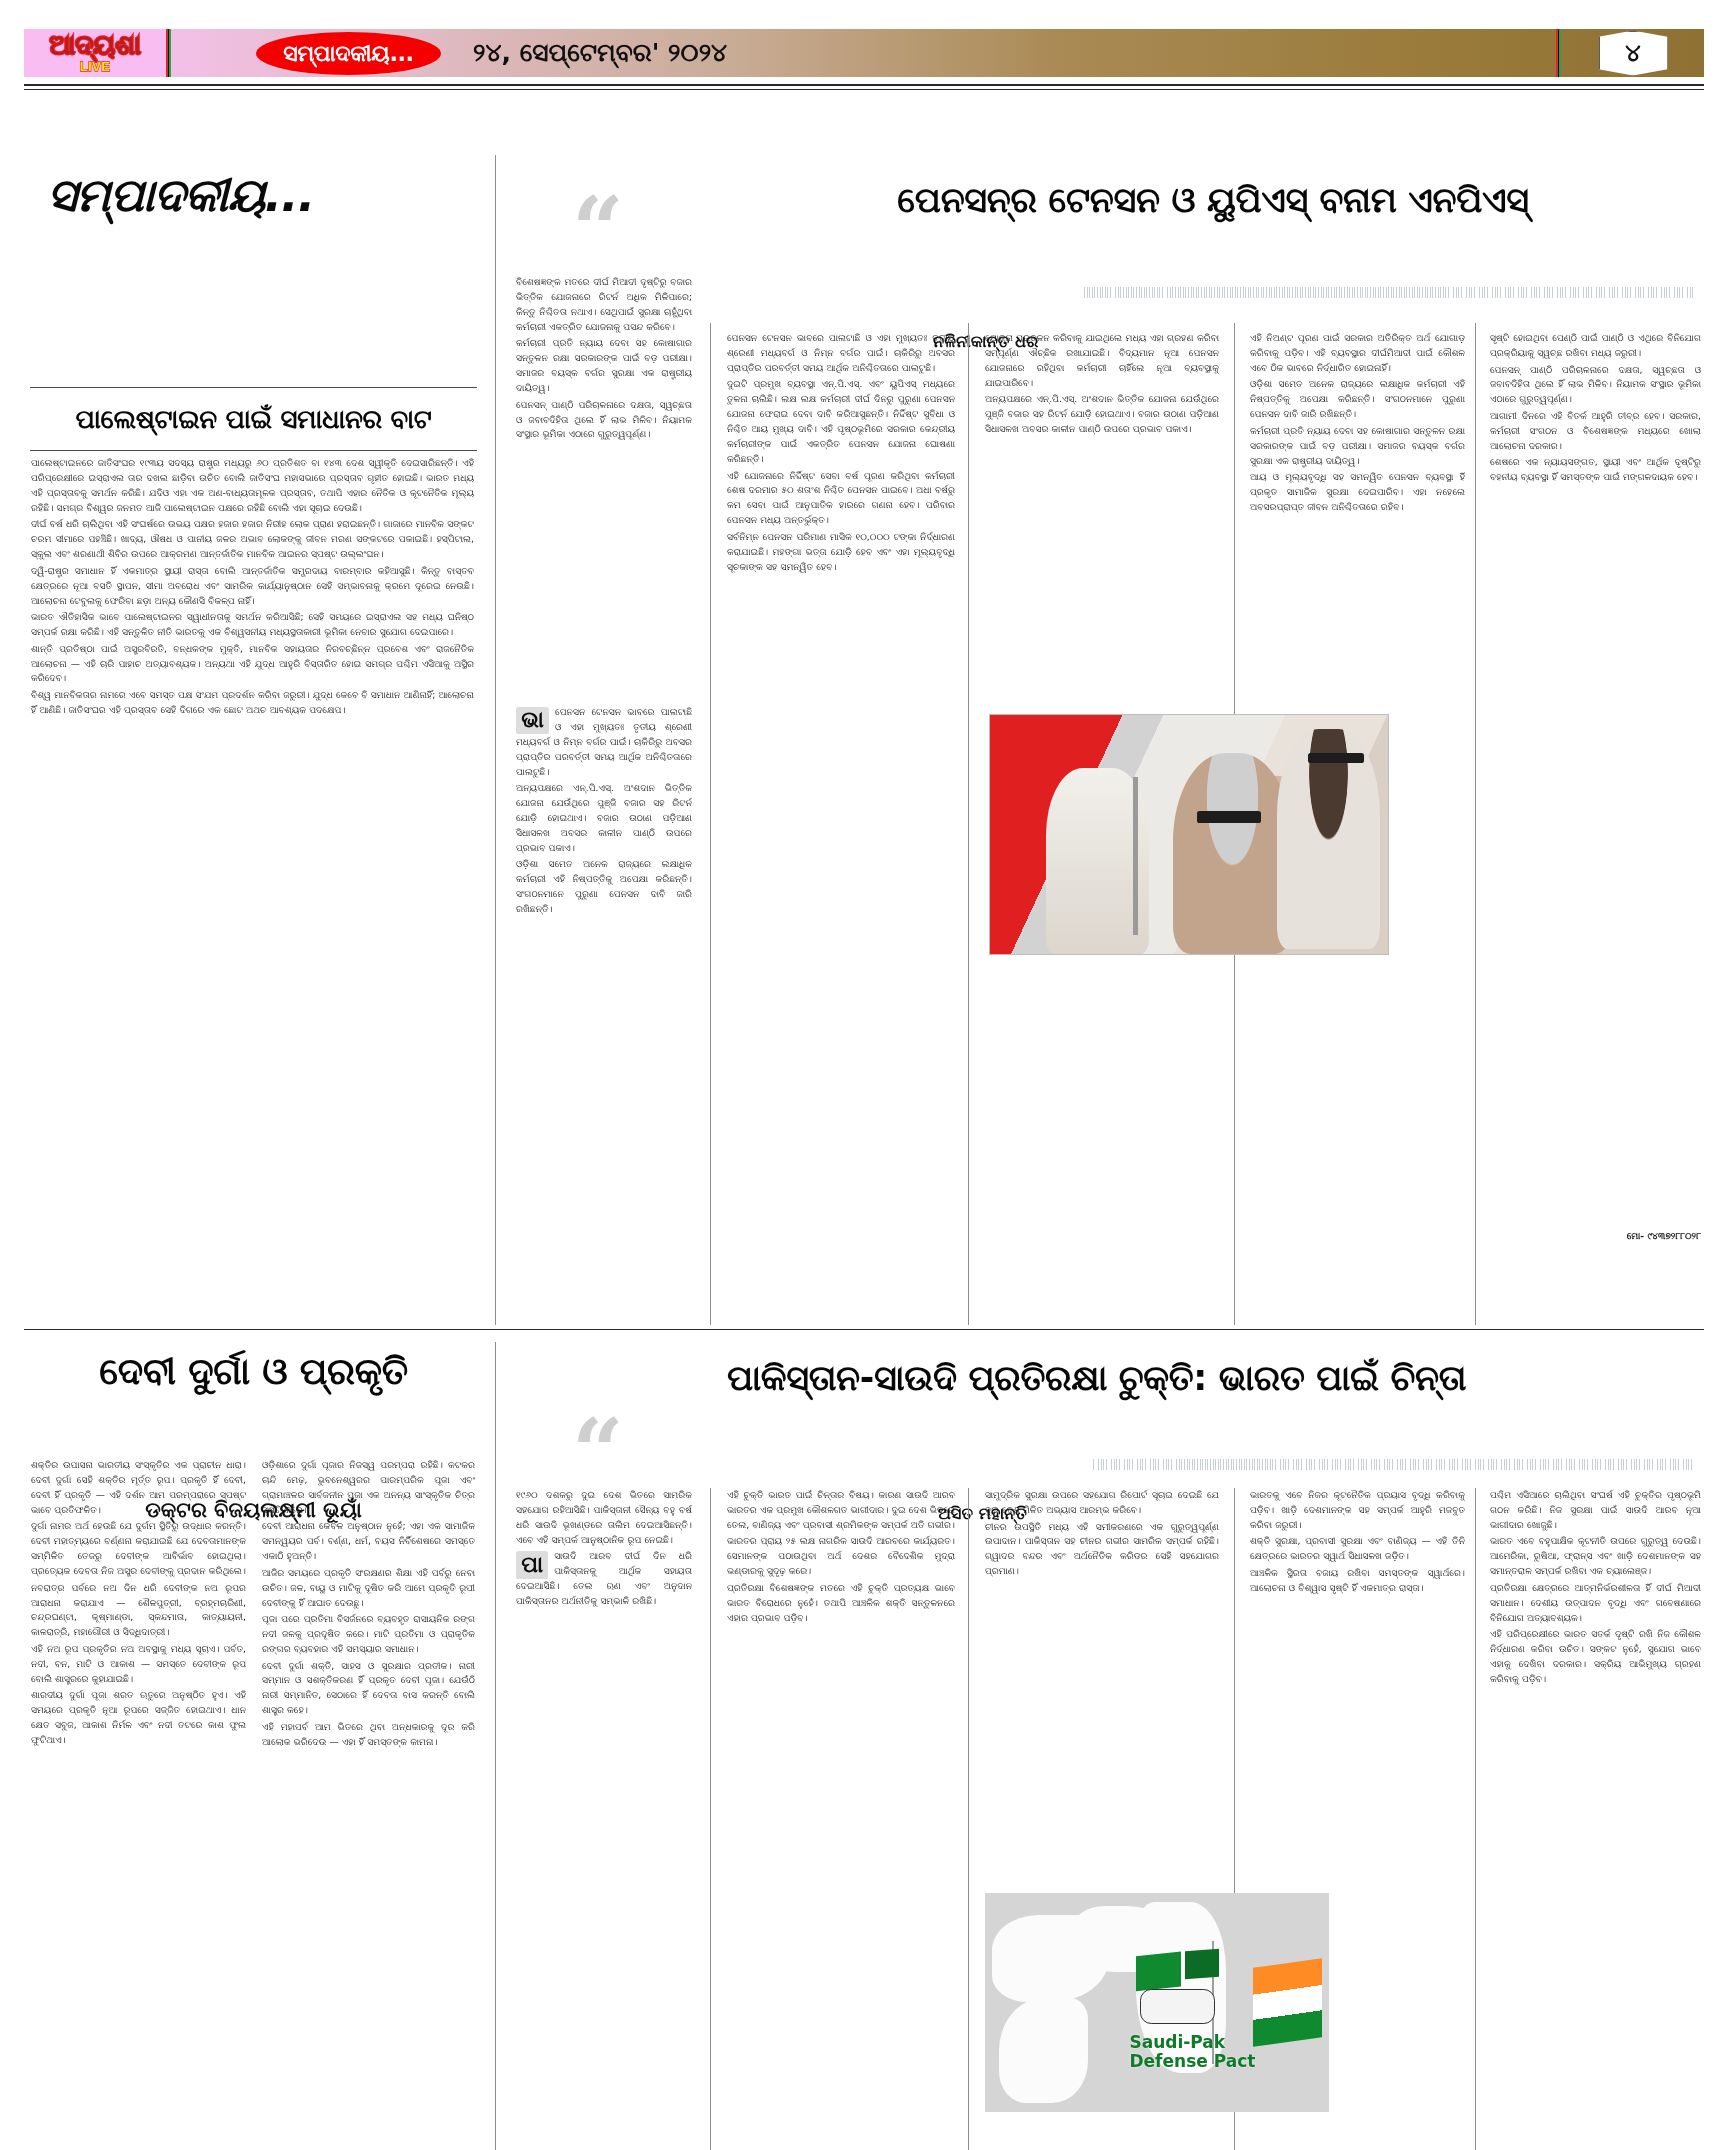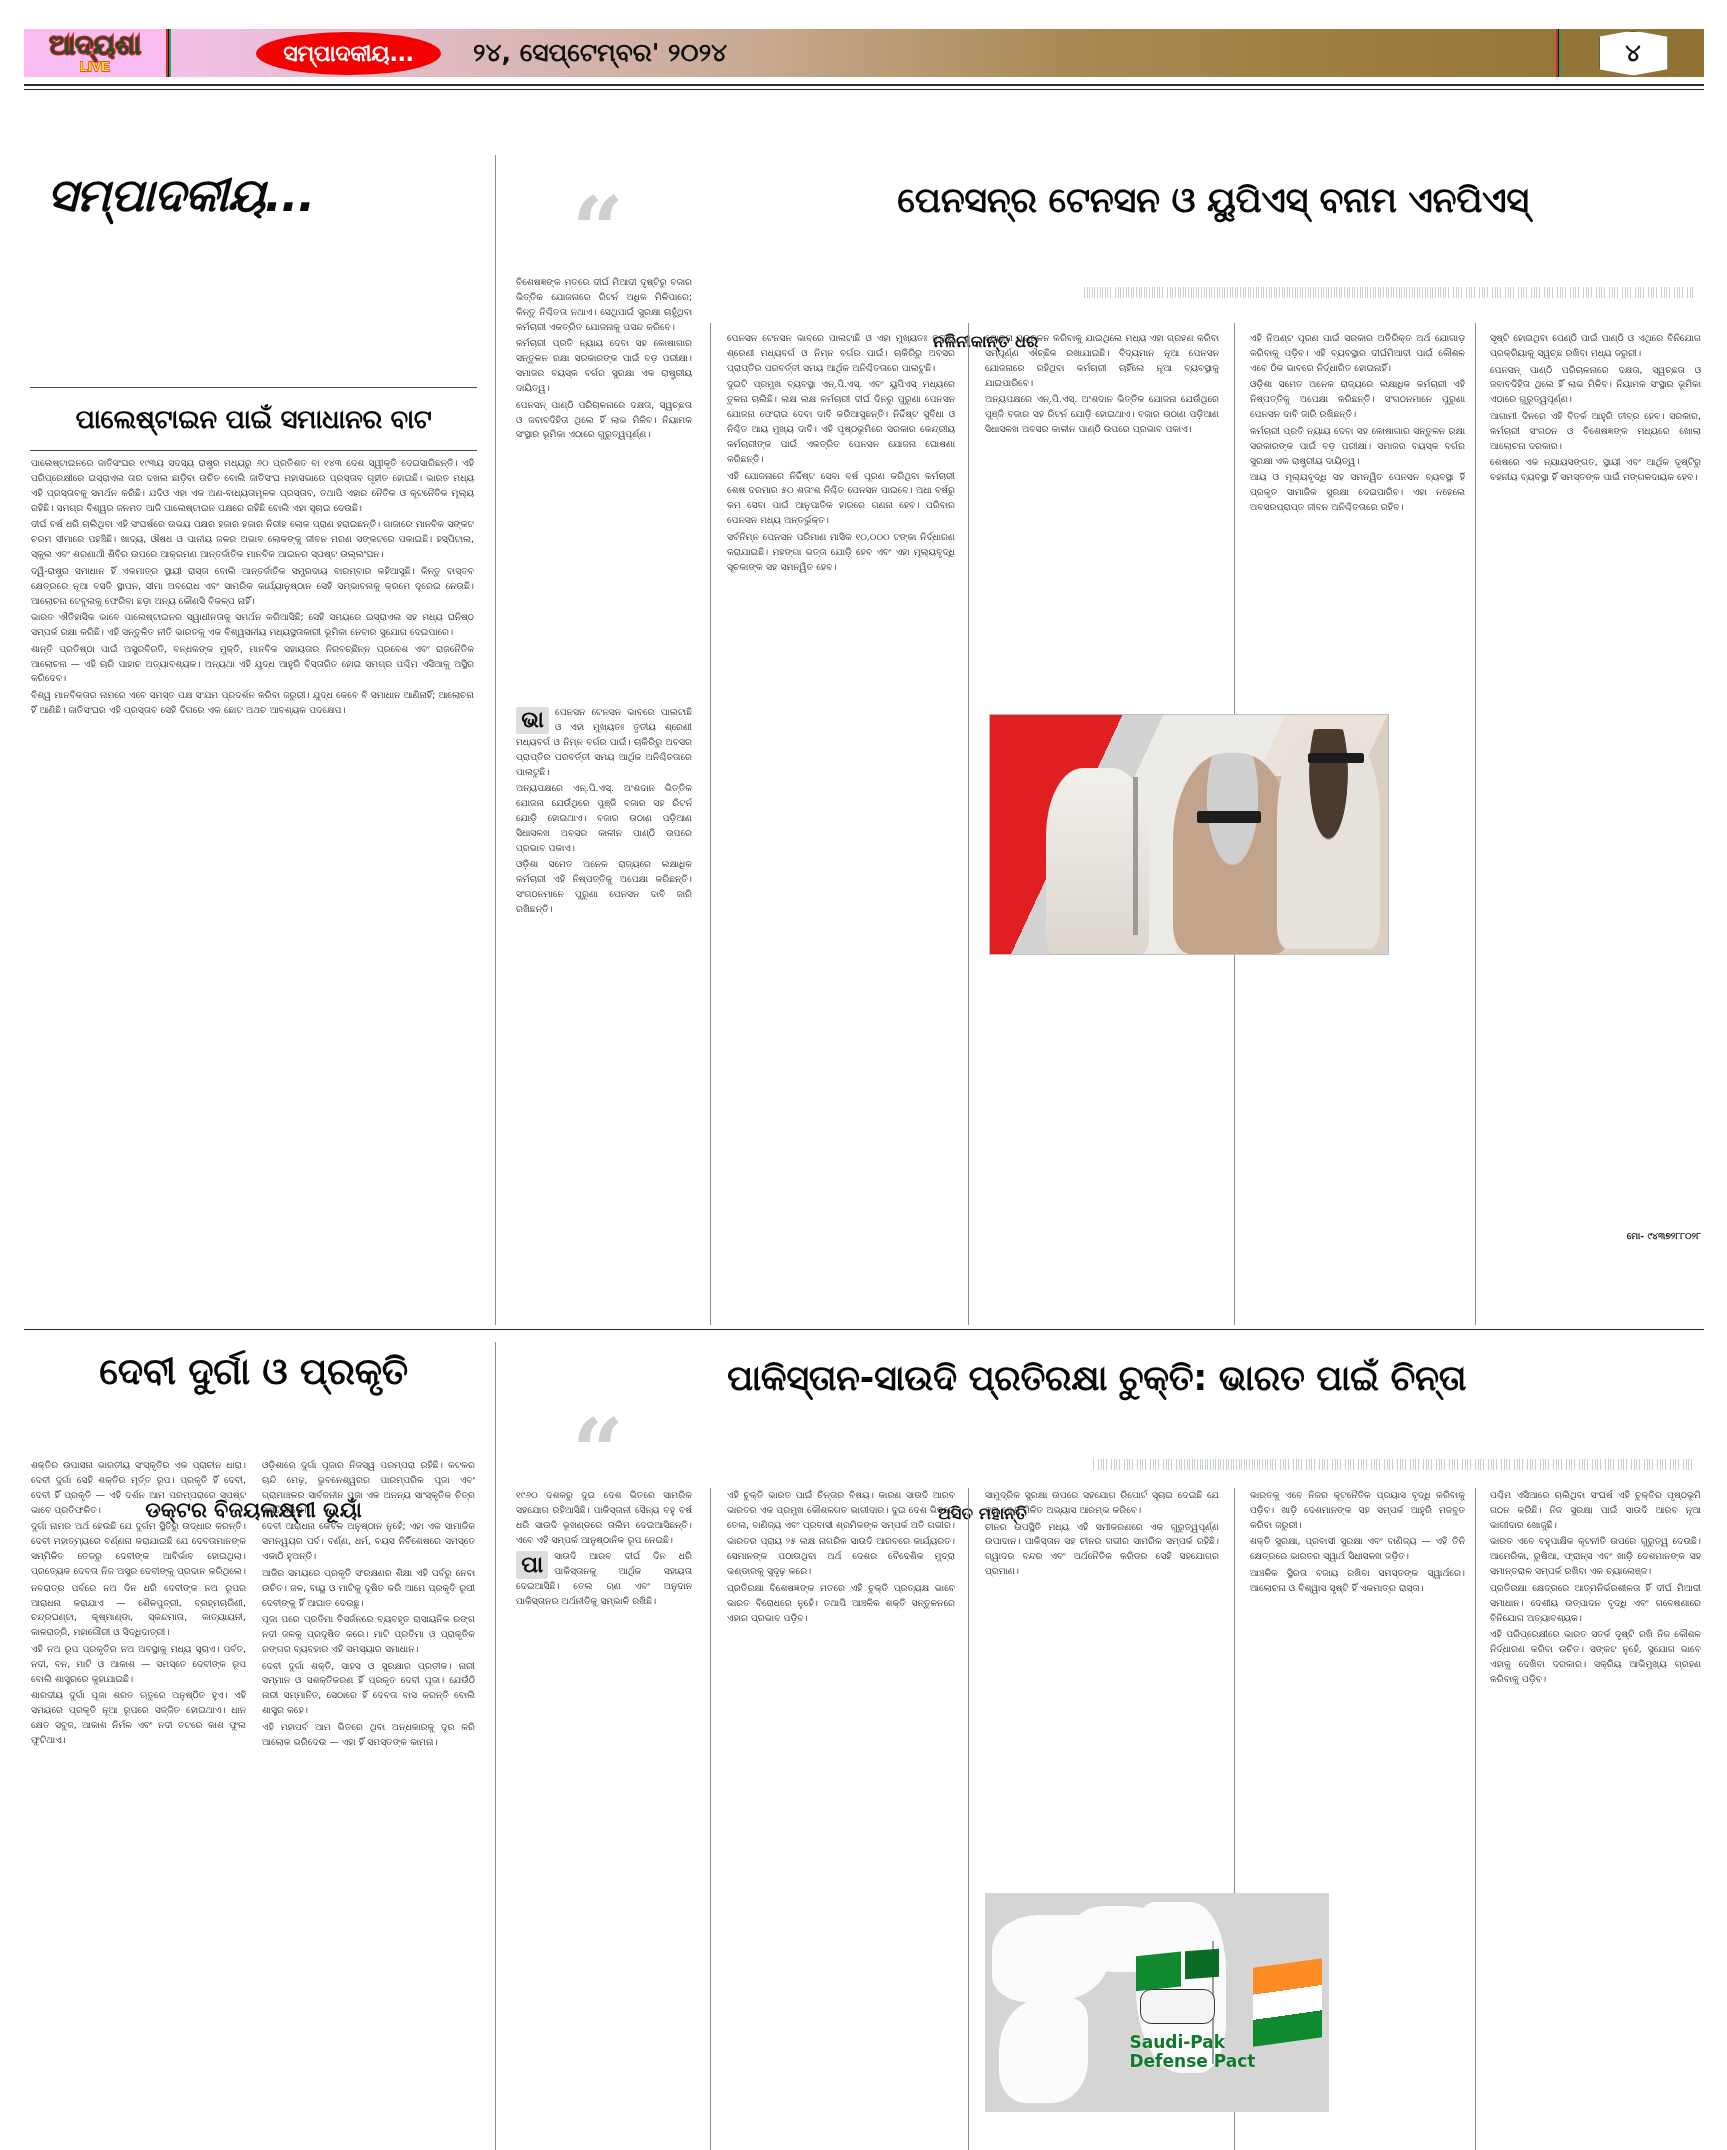--- a/index.html
+++ b/index.html
@@ -16,21 +16,21 @@
     display: flex; align-items: stretch;
     background: linear-gradient(to right, #f6b8ef 0%, #f3c0e8 8%, #e3bcc8 22%, #c9ac96 42%, #a98a54 62%, #9b7c3d 82%, #8e7133 100%);
   }
   .logo-box {
     width: 142px; background: #f9bdf2; position: relative;
     display:flex; flex-direction:column; align-items:center; justify-content:center;
   }
   .logo-word {
     font-family: "DejaVu Sans", sans-serif;
     font-size: 27px; font-weight: 900; line-height: .95;
-    color: #14532d;
+    color: #b91c1c;
     -webkit-text-stroke: 2.2px #e8232a;
     paint-order: stroke fill;
     letter-spacing: -0.4px; white-space: nowrap;
   }
   .logo-live {
     margin-top: 0.9px; font-size: 13px; font-weight: 900; color:#ffe800;
     -webkit-text-stroke: 1.3px #e8232a; paint-order: stroke fill;
     letter-spacing: 0.4px; font-family:"Liberation Sans", sans-serif;
   }
   .sep-stripes { width: 6px; display:flex; }

